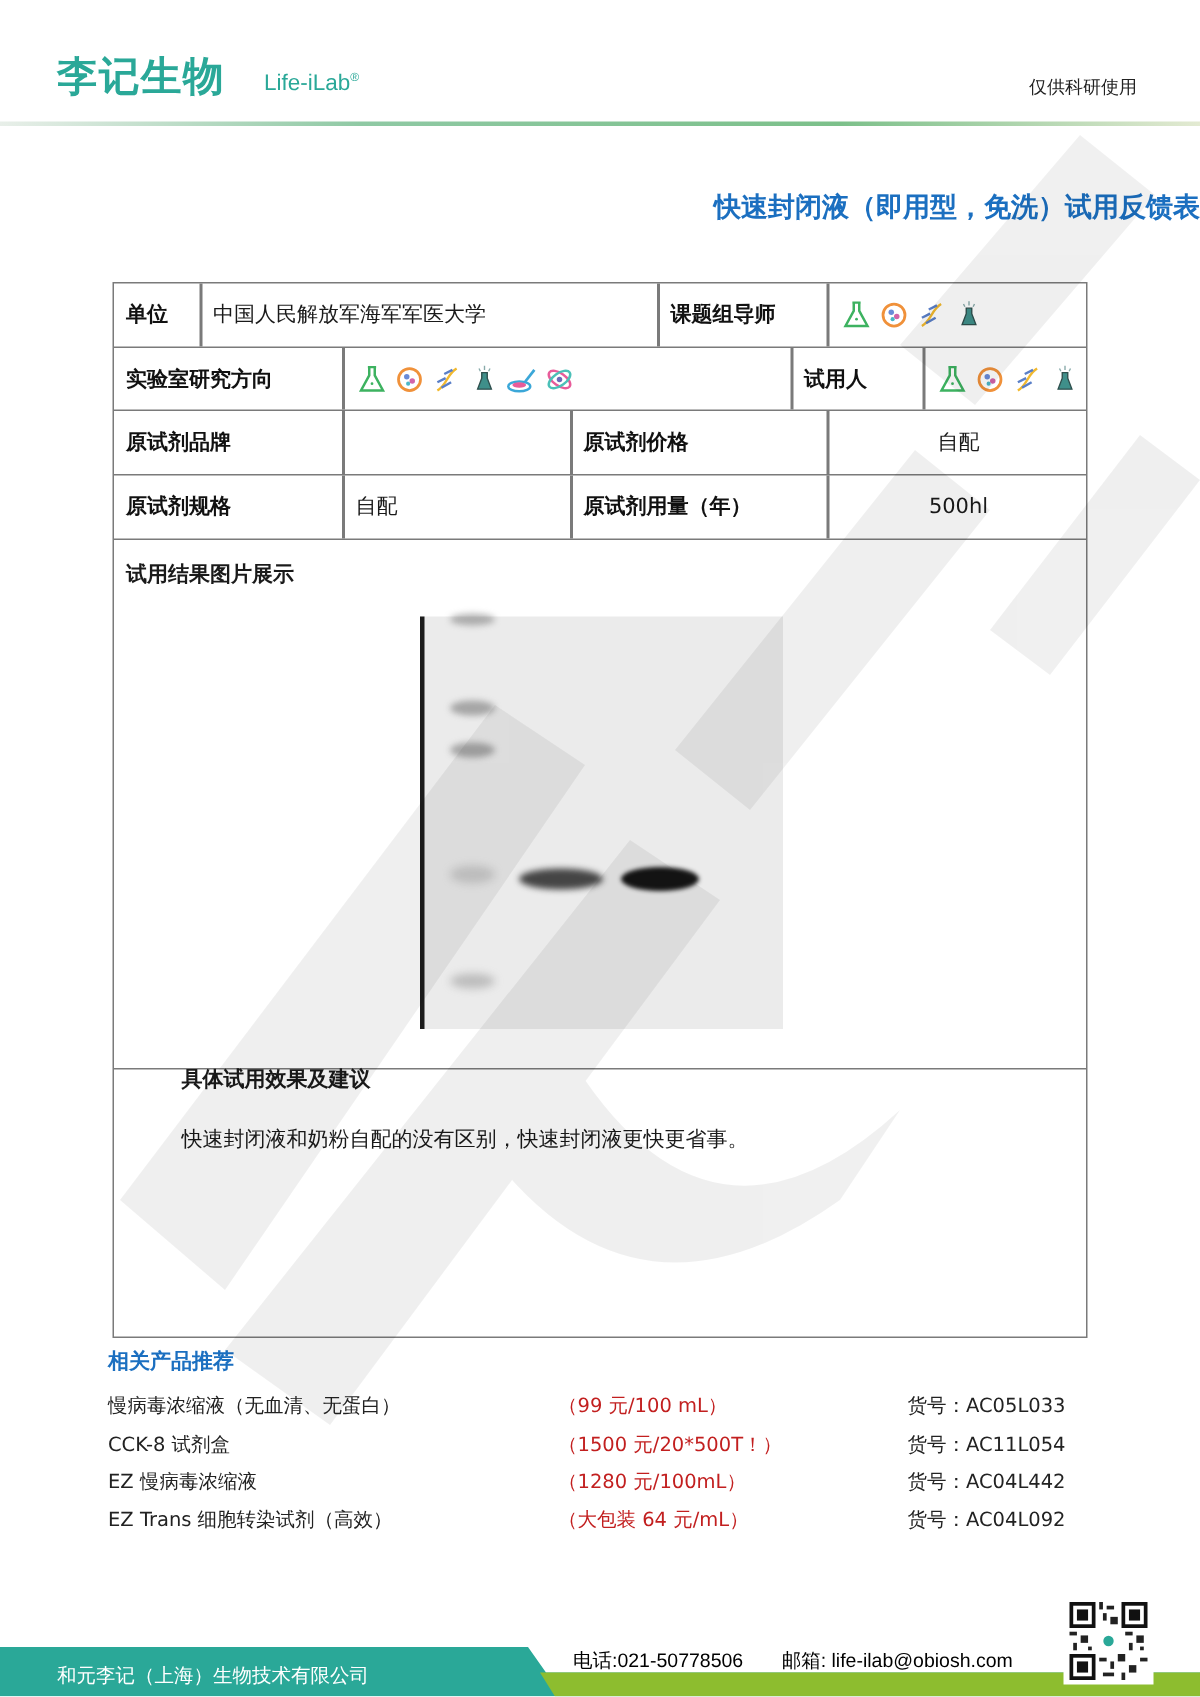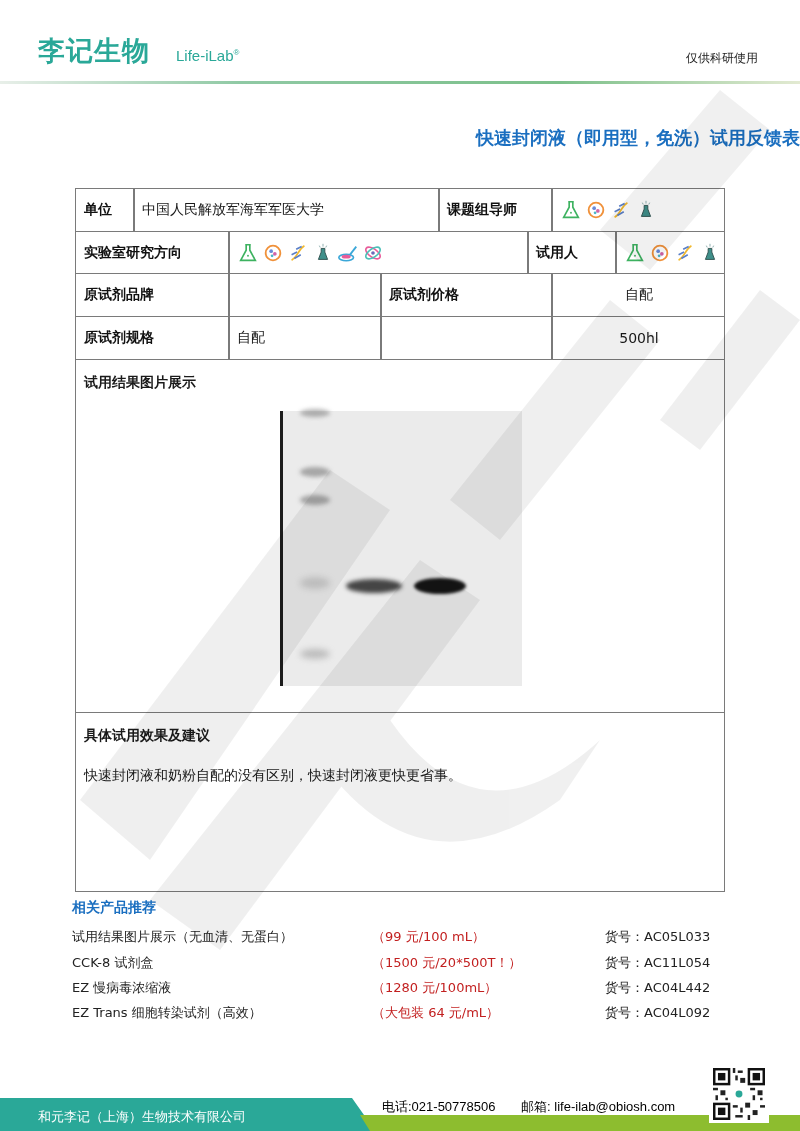--- a/index.html
+++ b/index.html
@@ -169,58 +169,59 @@
     <div class="cell lbl" style="left:305px;width:171px;">原试剂价格</div>
     <div class="vline" style="left:475px;"></div>
     <div class="cell center" style="left:476px;width:174px;">自配</div>
   </div>
 
   <div class="row" style="top:128px;height:43px;">
     <div class="cell lbl" style="left:0;width:153px;">原试剂规格</div>
     <div class="vline" style="left:152px;"></div>
     <div class="cell" style="left:153px;width:152px;">自配</div>
     <div class="vline" style="left:304px;"></div>
+    <div class="cell lbl" style="left:305px;width:171px;">原试剂用量（年）</div>
     <div class="vline" style="left:475px;"></div>
     <div class="cell center" style="left:476px;width:174px;">500hl</div>
   </div>
 
   <div class="row" style="top:171px;height:353px;">
     <div class="img-title">试用结果图片展示</div>
     <div class="blot">
       <div class="edge"></div>
       <div class="band" style="left:20px;top:-2px;width:30px;height:8px;background:rgba(110,110,110,0.5);filter:blur(2px);"></div>
       <div class="band" style="left:20px;top:56px;width:30px;height:10px;background:rgba(110,110,110,0.55);filter:blur(2px);"></div>
       <div class="band" style="left:20px;top:84px;width:30px;height:10px;background:rgba(110,110,110,0.55);filter:blur(2px);"></div>
       <div class="band" style="left:20px;top:166px;width:30px;height:12px;background:rgba(140,140,140,0.35);filter:blur(3px);"></div>
       <div class="band" style="left:20px;top:238px;width:30px;height:10px;background:rgba(120,120,120,0.4);filter:blur(3px);"></div>
       <div class="band" style="left:66px;top:168px;width:56px;height:14px;background:rgba(40,40,40,0.85);filter:blur(2px);"></div>
       <div class="band" style="left:134px;top:167px;width:52px;height:16px;background:rgba(10,10,10,0.95);filter:blur(1.5px);"></div>
     </div>
   </div>
 
-  <div class="row" style="top:524px;height:94px;border-bottom:none;">
+  <div class="row" style="top:508px;height:94px;border-bottom:none;margin-left:37px;">
     <div class="sugg-title">具体试用效果及建议</div>
     <div class="sugg-text">快速封闭液和奶粉自配的没有区别，快速封闭液更快更省事。</div>
   </div>
 </div>
 
 <svg class="watermark" viewBox="0 0 800 1131">
   <g fill="#000" opacity="0.06">
     <path d="M80 800 L330 470 L390 510 L150 860 Z"></path>
     <path d="M150 900 L420 560 L480 600 L220 950 Z"></path>
     <path d="M320 760 Q420 900 560 800 L600 740 Q480 850 390 720 Z"></path>
     <path d="M450 500 L610 300 L660 340 L500 540 Z"></path>
     <path d="M600 230 L720 90 L770 130 L650 270 Z"></path>
     <path d="M660 420 L760 290 L800 320 L700 450 Z"></path>
   </g>
 </svg>
 
 <div class="prod-title">相关产品推荐</div>
 <div class="prod-row" style="top:928px;">
-  <span class="prod-name">试用结果图片展示（无血清、无蛋白）</span>
+  <span class="prod-name">慢病毒浓缩液（无血清、无蛋白）</span>
   <span class="prod-price">（99 元/100 mL）</span>
   <span class="prod-code">货号：AC05L033</span>
 </div>
 <div class="prod-row" style="top:954px;">
   <span class="prod-name">CCK-8 试剂盒</span>
   <span class="prod-price">（1500 元/20*500T！）</span>
   <span class="prod-code">货号：AC11L054</span>
 </div>
 <div class="prod-row" style="top:979px;">
   <span class="prod-name">EZ  慢病毒浓缩液</span>

